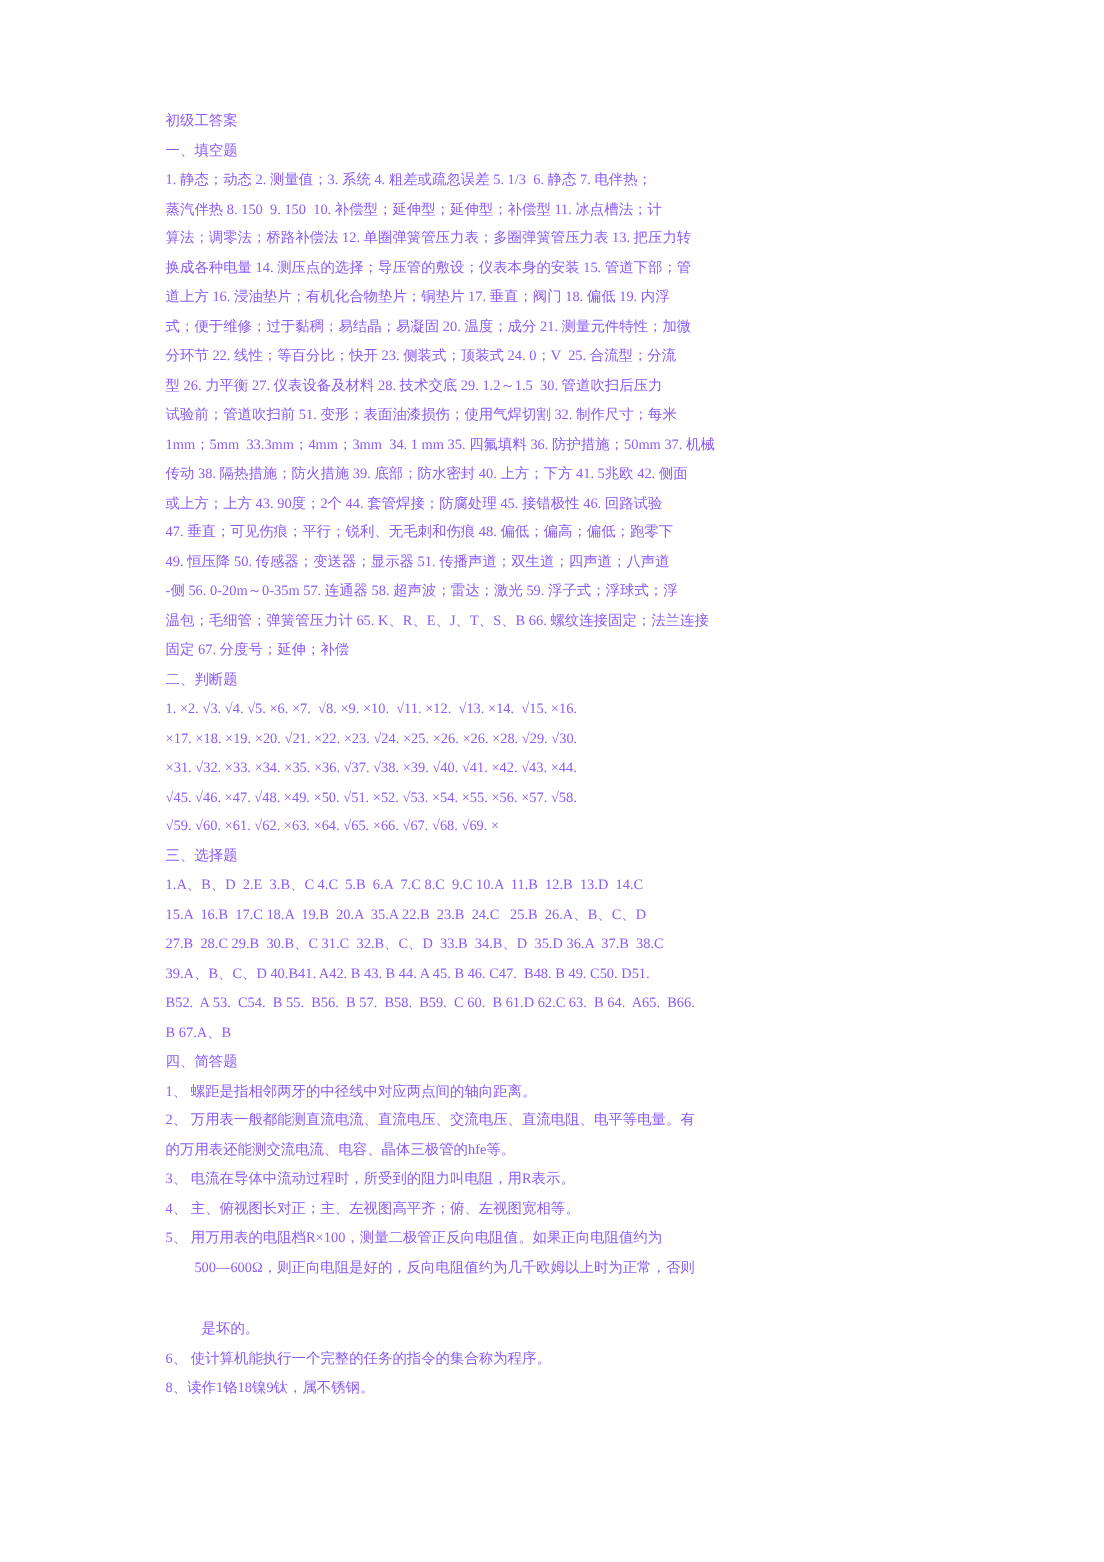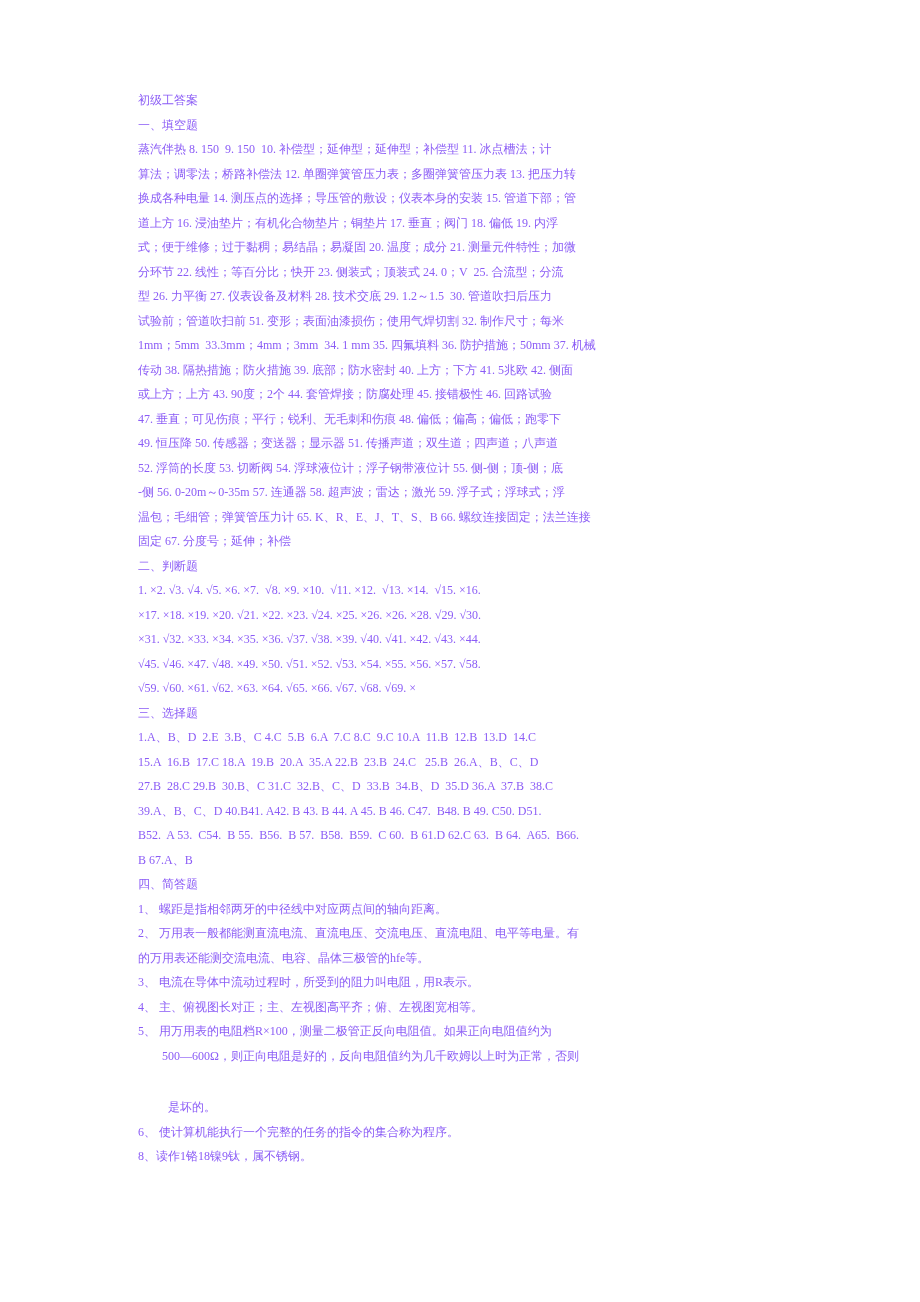--- a/index.html
+++ b/index.html
@@ -33,34 +33,34 @@
   }
 </style>
 </head>
 <body>
 
 <div class="page">
   <div class="content">
     <div class="doc-title">初级工答案</div>
     <div id="doc-sections">
         <div class="doc-heading">一、填空题</div>
+        <div class="doc-line">1. 静态；动态 2. 测量值；3. 系统 4. 粗差或疏忽误差 5. 1/3  6. 静态 7. 电伴热；</div>
         <div class="doc-line">蒸汽伴热 8. 150  9. 150  10. 补偿型；延伸型；延伸型；补偿型 11. 冰点槽法；计</div>
         <div class="doc-line">算法；调零法；桥路补偿法 12. 单圈弹簧管压力表；多圈弹簧管压力表 13. 把压力转</div>
         <div class="doc-line">换成各种电量 14. 测压点的选择；导压管的敷设；仪表本身的安装 15. 管道下部；管</div>
         <div class="doc-line">道上方 16. 浸油垫片；有机化合物垫片；铜垫片 17. 垂直；阀门 18. 偏低 19. 内浮</div>
         <div class="doc-line">式；便于维修；过于黏稠；易结晶；易凝固 20. 温度；成分 21. 测量元件特性；加微</div>
         <div class="doc-line">分环节 22. 线性；等百分比；快开 23. 侧装式；顶装式 24. 0；V  25. 合流型；分流</div>
         <div class="doc-line">型 26. 力平衡 27. 仪表设备及材料 28. 技术交底 29. 1.2～1.5  30. 管道吹扫后压力</div>
         <div class="doc-line">试验前；管道吹扫前 51. 变形；表面油漆损伤；使用气焊切割 32. 制作尺寸；每米</div>
         <div class="doc-line">1mm；5mm  33.3mm；4mm；3mm  34. 1 mm 35. 四氟填料 36. 防护措施；50mm 37. 机械</div>
         <div class="doc-line">传动 38. 隔热措施；防火措施 39. 底部；防水密封 40. 上方；下方 41. 5兆欧 42. 侧面</div>
         <div class="doc-line">或上方；上方 43. 90度；2个 44. 套管焊接；防腐处理 45. 接错极性 46. 回路试验</div>
         <div class="doc-line">47. 垂直；可见伤痕；平行；锐利、无毛刺和伤痕 48. 偏低；偏高；偏低；跑零下</div>
         <div class="doc-line">49. 恒压降 50. 传感器；变送器；显示器 51. 传播声道；双生道；四声道；八声道</div>
-        <div class="doc-line">52. 浮筒的长度 53. 切断阀 54. 浮球液位计；浮子钢带液位计 55. 侧-侧；顶-侧；底</div>
         <div class="doc-line">-侧 56. 0-20m～0-35m 57. 连通器 58. 超声波；雷达；激光 59. 浮子式；浮球式；浮</div>
         <div class="doc-line">温包；毛细管；弹簧管压力计 65. K、R、E、J、T、S、B 66. 螺纹连接固定；法兰连接</div>
         <div class="doc-line">固定 67. 分度号；延伸；补偿</div>
         <div class="doc-heading">二、判断题</div>
         <div class="doc-line">1. ×2. √3. √4. √5. ×6. ×7.  √8. ×9. ×10.  √11. ×12.  √13. ×14.  √15. ×16.</div>
         <div class="doc-line">×17. ×18. ×19. ×20. √21. ×22. ×23. √24. ×25. ×26. ×26. ×28. √29. √30.</div>
         <div class="doc-line">×31. √32. ×33. ×34. ×35. ×36. √37. √38. ×39. √40. √41. ×42. √43. ×44.</div>
         <div class="doc-line">√45. √46. ×47. √48. ×49. ×50. √51. ×52. √53. ×54. ×55. ×56. ×57. √58.</div>
         <div class="doc-line">√59. √60. ×61. √62. ×63. ×64. √65. ×66. √67. √68. √69. ×</div>
         <div class="doc-heading">三、选择题</div>

